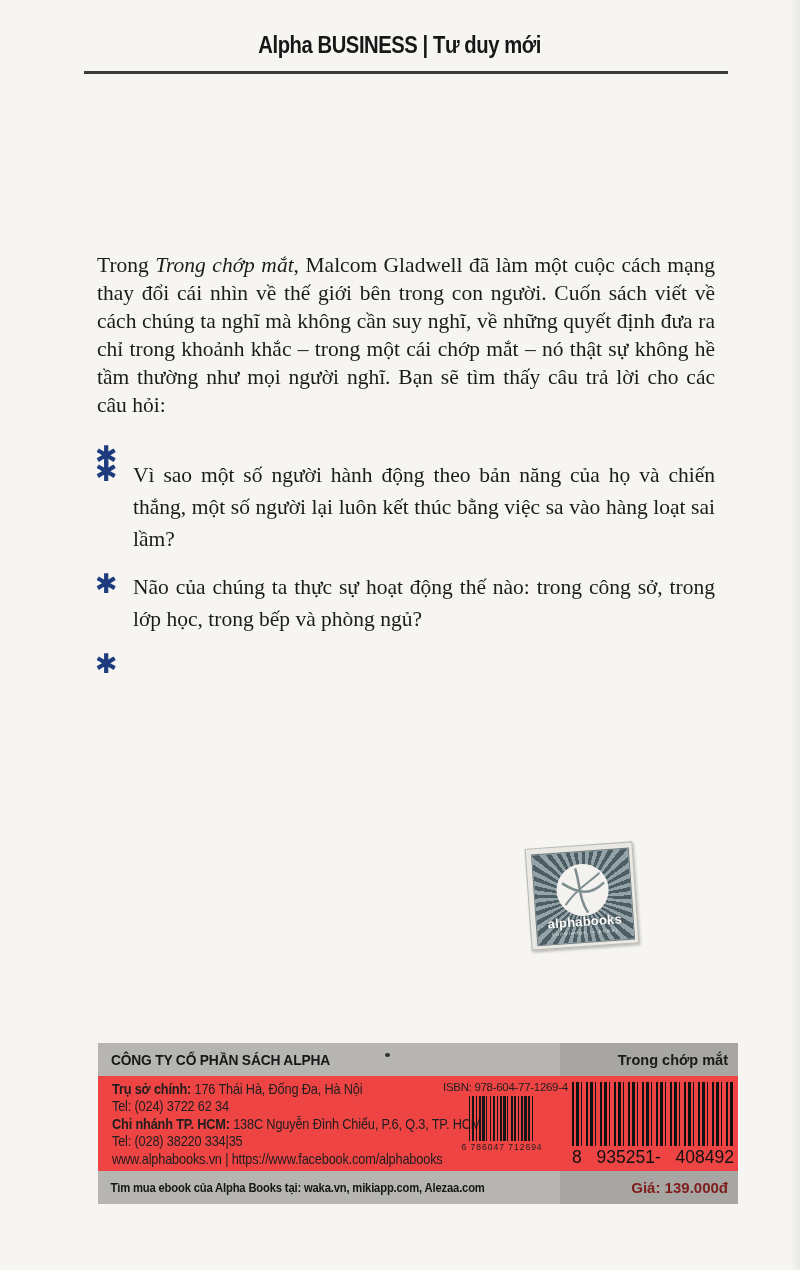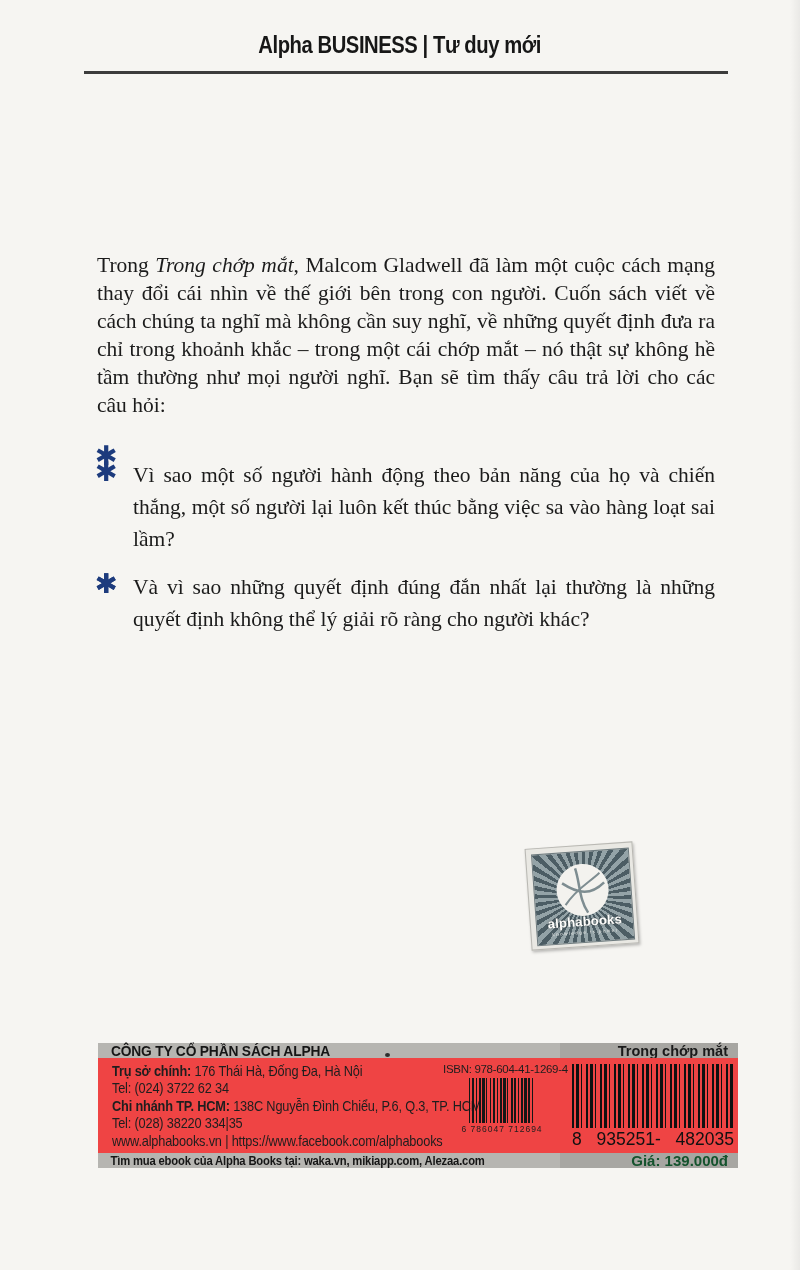--- a/index.html
+++ b/index.html
@@ -38,21 +38,21 @@
   .stamp-circle svg{position:absolute;left:0;top:0;}
   .stamp-name{position:absolute;left:0;bottom:13px;width:100%;text-align:center;color:#fdfdfb;
         font-family:"Liberation Sans","DejaVu Sans",sans-serif;font-weight:bold;font-size:13px;
         letter-spacing:.2px;text-shadow:0 0 2px rgba(0,0,0,.5);}
   .stamp-tagline{position:absolute;left:0;bottom:7px;width:100%;text-align:center;color:#e8eae8;
         font-family:"Liberation Sans","DejaVu Sans",sans-serif;font-size:4.5px;letter-spacing:1.5px;}
 
   
   .colophon{position:absolute;top:1043px;left:98px;width:640px;
         font-family:"Liberation Sans","DejaVu Sans",sans-serif;color:#1e1e1e;}
-  .bar{display:flex;align-items:center;height:15px;background:#b6b5b1;position:relative;}
+  .bar{display:flex;align-items:center;height:33px;background:#b6b5b1;position:relative;}
   .bar .seg-right{margin-left:auto;height:100%;display:flex;align-items:center;
         justify-content:flex-end;background:#a7a6a2;}
   .company{padding-left:14px;font-weight:bold;font-size:15px;letter-spacing:-.2px;
         transform:scaleX(.92);transform-origin:left center;white-space:nowrap;color:#161616;}
   .book-label{width:178px;padding-right:10px;font-weight:bold;font-size:14.5px;
         box-sizing:border-box;display:flex;align-items:center;justify-content:flex-end;color:#1a1a1a;}
   .bar-dot{position:absolute;left:287px;top:10px;width:5px;height:4px;background:#2e2e2e;border-radius:50%;}
 
   .col-mid{position:relative;height:95px;background:#ef4444;}
   .addr{position:absolute;left:14px;top:5px;width:400px;font-size:14.5px;line-height:17.4px;
@@ -69,21 +69,21 @@
   .ean-block{position:absolute;left:474px;top:6px;width:162px;}
   .barcode-lg{width:162px;height:64px;
         background:repeating-linear-gradient(90deg,#101010 0 2px,rgba(0,0,0,0) 2px 4px,
         #101010 4px 7px,rgba(0,0,0,0) 7px 9px,#101010 9px 10px,rgba(0,0,0,0) 10px 14px);}
   .ean-digits{display:flex;justify-content:space-between;font-size:17.5px;margin-top:1px;
         color:#111;}
 
   .ebook{padding-left:14px;font-weight:bold;font-size:12.5px;letter-spacing:-.2px;
         transform:scaleX(.9);transform-origin:left center;white-space:nowrap;color:#161616;}
   .price{width:178px;padding-right:10px;font-weight:bold;font-size:15px;box-sizing:border-box;
-        display:flex;align-items:center;justify-content:flex-end;color:#14532d;}
+        display:flex;align-items:center;justify-content:flex-end;color:#7f1d1d;}
 </style>
 </head>
 <body>
 
 <div class="page">
 
   <div class="header">
     <span class="header-inner">Alpha BUSINESS | Tư duy mới</span>
   </div>
   <div class="rule"></div>
@@ -93,24 +93,24 @@
   <ul class="bullets">
     <li class="bullet">
       <span class="marker" style="color: rgb(29, 59, 125);">✱</span>
     </li>
     <li class="bullet">
       <span class="marker" style="color: rgb(29, 59, 125);">✱</span>
       <span>Vì sao một số người hành động theo bản năng của họ và chiến thắng, một số người lại luôn kết thúc bằng việc sa vào hàng loạt sai lầm?</span>
     </li>
     <li class="bullet">
       <span class="marker" style="color: rgb(29, 59, 125);">✱</span>
+      <span>Não của chúng ta thực sự hoạt động thế nào: trong công sở, trong lớp học, trong bếp và phòng ngủ?</span>
     </li>
     <li class="bullet">
       <span class="marker" style="color: rgb(29, 59, 125);">✱</span>
-      <span>Và vì sao những quyết định đúng đắn nhất lại thường là những quyết định không thể lý giải rõ ràng cho người khác?</span>
     </li>
   </ul>
 
   <div class="stamp">
     <div class="stamp-inner">
       <div class="stamp-circle">
         <svg width="52" height="52" viewBox="0 0 52 52">
           <path d="M6 18 C 22 30, 34 32, 48 20" fill="none" stroke="#7e8d91" stroke-width="2.5"></path>
           <path d="M20 4 C 24 20, 22 36, 30 49" fill="none" stroke="#7e8d91" stroke-width="2.5"></path>
           <path d="M44 10 C 32 20, 20 24, 8 40" fill="none" stroke="#7e8d91" stroke-width="2"></path>
@@ -132,31 +132,31 @@
     <div class="col-mid">
       <div class="addr">
         <div><b>Trụ sở chính:</b> <span>176 Thái Hà, Đống Đa, Hà Nội</span></div>
         <div>Tel: (024) 3722 62 34</div>
         <div><b>Chi nhánh TP. HCM:</b> <span>138C Nguyễn Đình Chiểu, P.6, Q.3, TP. HCM</span></div>
         <div>Tel: (028) 38220 334|35</div>
         <div>www.alphabooks.vn | https://www.facebook.com/alphabooks</div>
       </div>
 
       <div class="isbn-block">
-        <div class="isbn-text">ISBN: 978-604-41-1269-4</div>
+        <div class="isbn-text">ISBN: 978-604-77-1269-4</div>
         <div class="barcode-sm"></div>
         <div class="isbn-digits">6 786047 712694</div>
       </div>
 
       <div class="ean-block">
         <div class="barcode-lg"></div>
         <div class="ean-digits">
           <span>8</span>
           <span>935251-</span>
-          <span>482035</span>
+          <span>408492</span>
         </div>
       </div>
     </div>
 
     <div class="bar">
       <span class="ebook">Tìm mua ebook của Alpha Books tại: waka.vn, mikiapp.com, Alezaa.com</span>
       <span class="seg-right price">Giá: 139.000đ</span>
     </div>
 
   </div>

